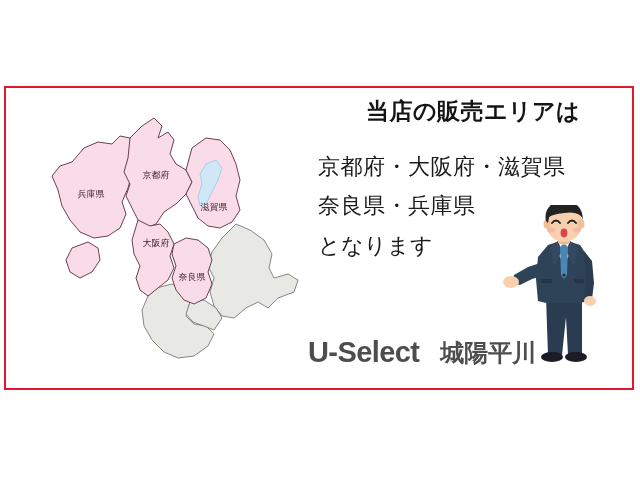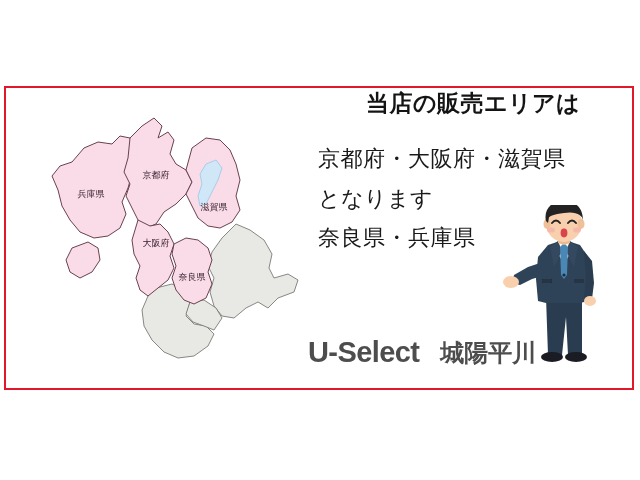--- a/index.html
+++ b/index.html
@@ -42,21 +42,21 @@
   #map-svg { display: block; }
   .map-label {
     font-family: "Liberation Sans", "DejaVu Sans", sans-serif;
     font-size: 9px;
     fill: #3b2230;
   }
   
   #text-block {
     position: absolute;
     left: 300px;
-    top: 2px;
+    top: 10px;
     width: 320px;
   }
   #headline {
     font-size: 23px;
     font-weight: bold;
     color: #141414;
     letter-spacing: 0.5px;
     text-align: center;
     padding-left: 14px;
     line-height: 1.2;
@@ -164,22 +164,22 @@
         <text class="map-label" x="120" y="76" text-anchor="middle">京都府</text>
         <text class="map-label" x="178" y="108" text-anchor="middle">滋賀県</text>
         <text class="map-label" x="120" y="144" text-anchor="middle">大阪府</text>
         <text class="map-label" x="156" y="178" text-anchor="middle">奈良県</text>
       </svg>
     </div>
 
     <div id="text-block">
       <div id="headline">当店の販売エリアは</div>
       <div class="area-line" id="line1">京都府・大阪府・滋賀県</div>
+      <div class="area-line" id="line2">奈良県・兵庫県</div>
       <div class="area-line" id="line3">となります</div>
-      <div class="area-line" id="line2">奈良県・兵庫県</div>
     </div>
 
     <div id="logo">
       <span id="logo-uselect">U-Select</span>
       <span id="logo-store">城陽平川</span>
     </div>
 
     <div id="person">
       <svg width="120" height="172" viewBox="0 0 120 172" xmlns="http://www.w3.org/2000/svg">
 

